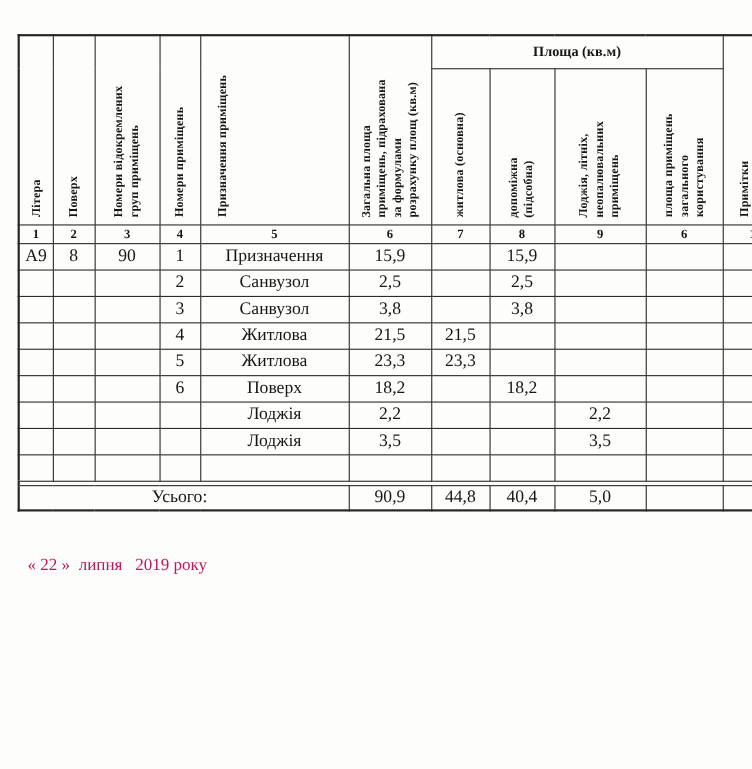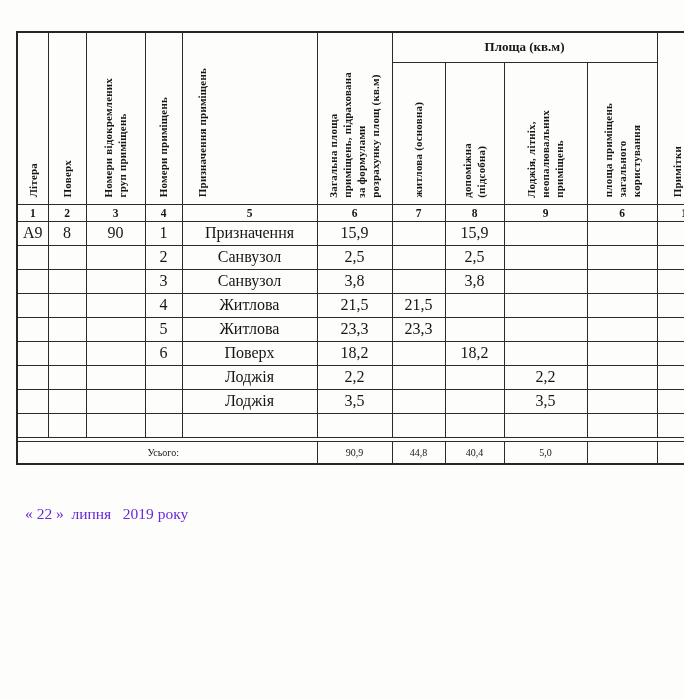--- a/index.html
+++ b/index.html
@@ -65,36 +65,36 @@
     font-size: 16px;
     text-align: center;
     vertical-align: middle;
     line-height: 1;
   }
   tr.gap-row td {
     border: 0;
     border-left: 2px solid #262626;
   }
   tr.t-row td {
-    font-size: 10px;
+    font-size: 16px;
     text-align: center;
     vertical-align: middle;
   }
   td.total-label {
     text-align: right;
     padding-right: 8px;
     font-size: 16px;
   }
   .date-line {
     position: absolute;
     left: 25px;
     top: 505px;
     font-size: 15.5px;
     white-space: pre;
-    color: #6d28d9;
+    color: #be185d;
   }
 </style>
 </head>
 <body>
 
 <div class="page">
 
   <table class="area-table">
     <colgroup>
       <col style="width:31px">

